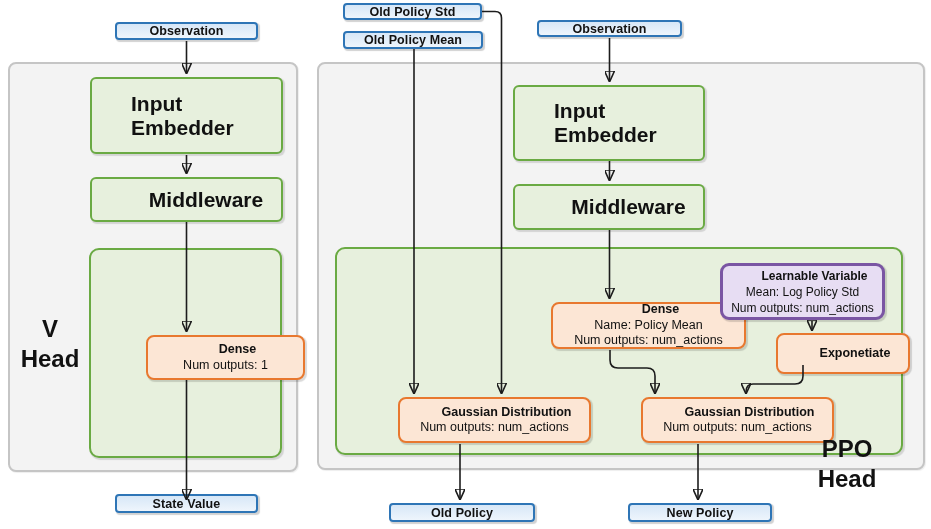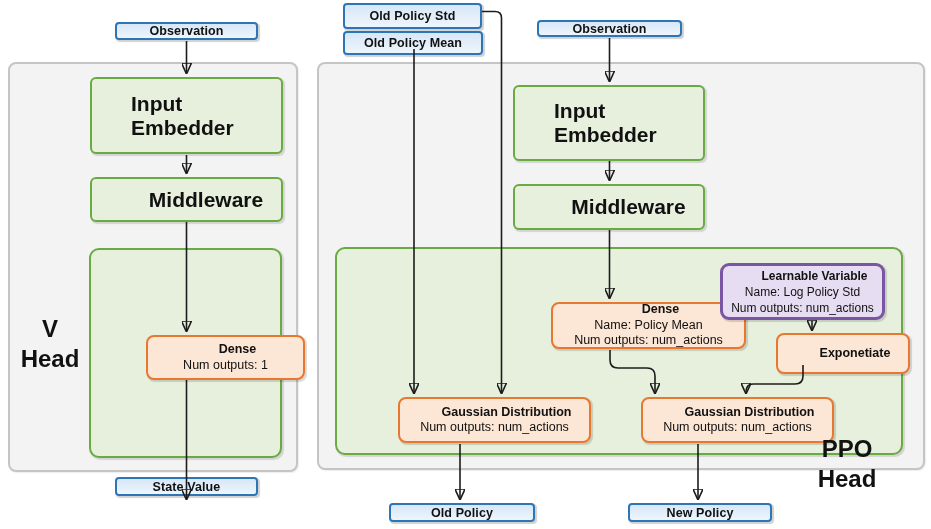--- a/index.html
+++ b/index.html
@@ -98,29 +98,29 @@
   <div class="abs oblock" style="left:107px; top:335px; width:159px; height:45px;">
     <span class="t">Dense</span>
     <span class="s">Num outputs: 1</span>
   </div>
 
   <div class="abs headlabel" style="left:10px; top:314px; width:80px;">
     <div>V</div>
     <div>Head</div>
   </div>
 
-  <div class="abs chip" style="left:115px; top:477px; width:143px; height:19px;">
+  <div class="abs chip" style="left:115px; top:494px; width:143px; height:19px;">
     <span>State Value</span>
   </div>
 
-  <div class="abs chip" style="left:343px; top:3px; width:139px; height:26px;">
+  <div class="abs chip" style="left:343px; top:3px; width:139px; height:17px;">
     <span>Old Policy Std</span>
   </div>
 
-  <div class="abs chip" style="left:343px; top:31px; width:140px; height:24px;">
+  <div class="abs chip" style="left:343px; top:31px; width:140px; height:18px;">
     <span>Old Policy Mean</span>
   </div>
 
   <div class="abs chip" style="left:537px; top:20px; width:145px; height:17px;">
     <span>Observation</span>
   </div>
 
   <div class="abs gblock" style="left:513px; top:85px; width:192px; height:76px;">
     <span>Input Embedder</span>
   </div>
@@ -130,21 +130,21 @@
   </div>
 
   <div class="abs oblock" style="left:512px; top:302px; width:195px; height:47px;">
     <span class="t">Dense</span>
     <span class="s">Name: Policy Mean</span>
     <span class="s">Num outputs: num_actions</span>
   </div>
 
   <div class="abs pblock" style="left:720px; top:263px; width:165px; height:57px;">
     <span class="t">Learnable Variable</span>
-    <span class="s">Name: Log Policy Std</span>
+    <span class="s">Mean: Log Policy Std</span>
     <span class="s">Num outputs: num_actions</span>
   </div>
 
   <div class="abs oblock" style="left:737px; top:333px; width:134px; height:41px;">
     <span class="t">Exponetiate</span>
   </div>
 
   <div class="abs oblock" style="left:359px; top:397px; width:193px; height:46px;">
     <span class="t">Gaussian Distribution</span>
     <span class="s">Num outputs: num_actions</span>

